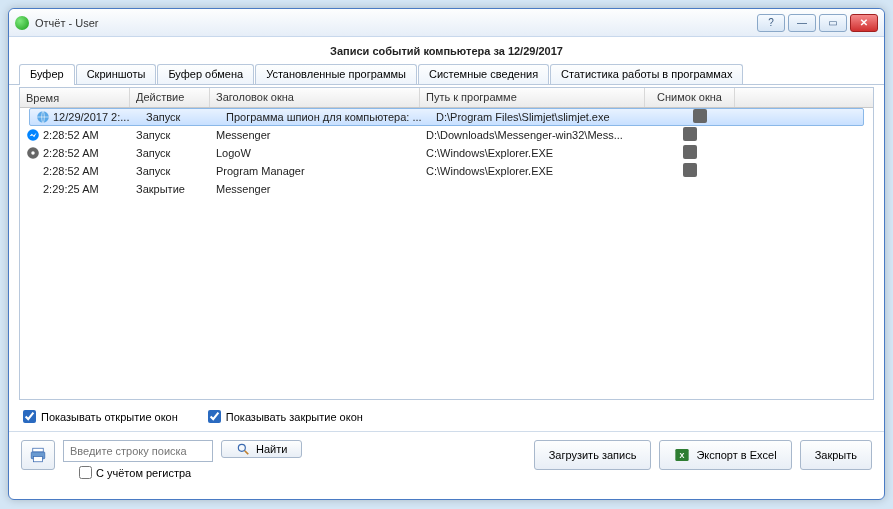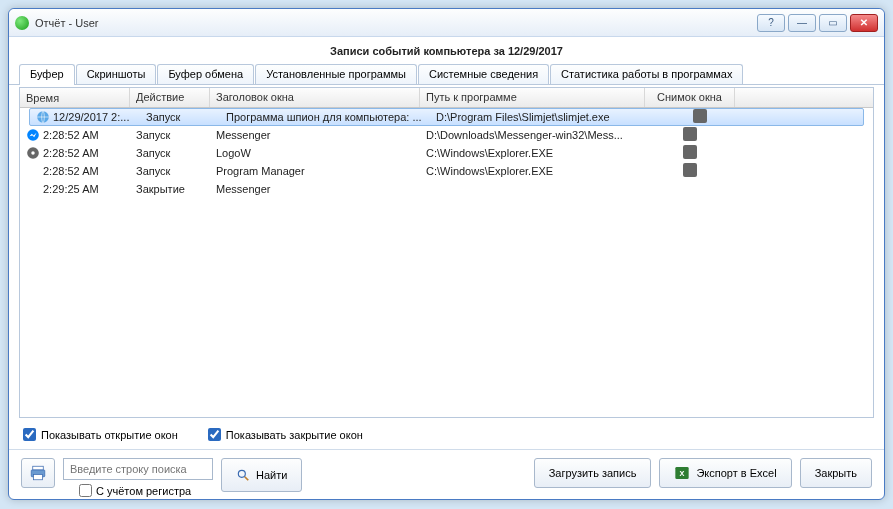--- a/index.html
+++ b/index.html
@@ -24,21 +24,21 @@
 .c0 { width: 110px; display: flex; align-items: center; gap: 3px; }
 .c1 { width: 80px; }
 .c2 { width: 210px; }
 .c3 { width: 225px; }
 .c4 { width: 90px; text-align: center; }
 .rowicon { width: 14px; height: 14px; flex-shrink: 0; display: inline-flex; align-items: center; justify-content: center; }
 .rowicon svg, .rowicon .placeholder { width: 14px; height: 14px; }
 .snap { width: 14px; height: 14px; border-radius: 2px; background: #666; display: inline-block; margin: 0 auto; }
 .checks { display: flex; gap: 30px; padding: 4px 14px 8px; align-items: center; }
 .checks label { display: flex; align-items: center; gap: 5px; cursor: pointer; }
-.footer { border-top: 1px solid #d0dcea; padding: 8px 12px 2px; display: flex; align-items: flex-start; gap: 8px; }
+.footer { border-top: 1px solid #d0dcea; padding: 8px 12px 20px; display: flex; align-items: flex-start; gap: 8px; }
 .iconbtn { width: 34px; height: 30px; border: 1px solid #a8b8cc; border-radius: 3px; background: linear-gradient(#fdfefe,#e8eef6); display: flex; align-items: center; justify-content: center; cursor: pointer; }
 .searchcol { display: flex; flex-direction: column; gap: 4px; }
 .searchinput { width: 150px; height: 22px; border: 1px solid #a8b8cc; padding: 2px 6px; color: #444; }
 .reglabel { display: flex; align-items: center; gap: 4px; margin-left: 16px; }
 .btn { height: 30px; padding: 0 14px; border: 1px solid #a8b8cc; border-radius: 3px; background: linear-gradient(#fdfefe,#e8eef6); cursor: pointer; display: flex; align-items: center; gap: 6px; }
 .spacer { flex: 1; }
 input[type=checkbox] { accent-color: #2a6ac0; width:13px; height:13px; }
 </style>
 </head>
 <body>
@@ -164,21 +164,21 @@
           <rect x="6" y="14" width="12" height="7" fill="#fff" stroke="#3a6ab0"></rect>
         </svg>
     </div>
     <div class="searchcol">
       <input class="searchinput" placeholder="Введите строку поиска" style="">
       <label class="reglabel">
           <input type="checkbox" style="">
           <span>С учётом регистра</span>
         </label>
     </div>
-    <div class="btn" style="height:34px;align-self:flex-start;align-items:center;">
+    <div class="btn" style="height:18px;align-self:flex-start;align-items:center;">
       <svg width="14" height="14" viewBox="0 0 24 24">
           <circle cx="10" cy="10" r="6" fill="none" stroke="#3a6ab0" stroke-width="2"></circle>
           <line x1="15" y1="15" x2="21" y2="21" stroke="#c08030" stroke-width="3"></line>
         </svg>
       <span>Найти</span>
     </div>
     <div class="spacer"></div>
     <div class="btn">
         <span>Загрузить запись</span>
       </div>

